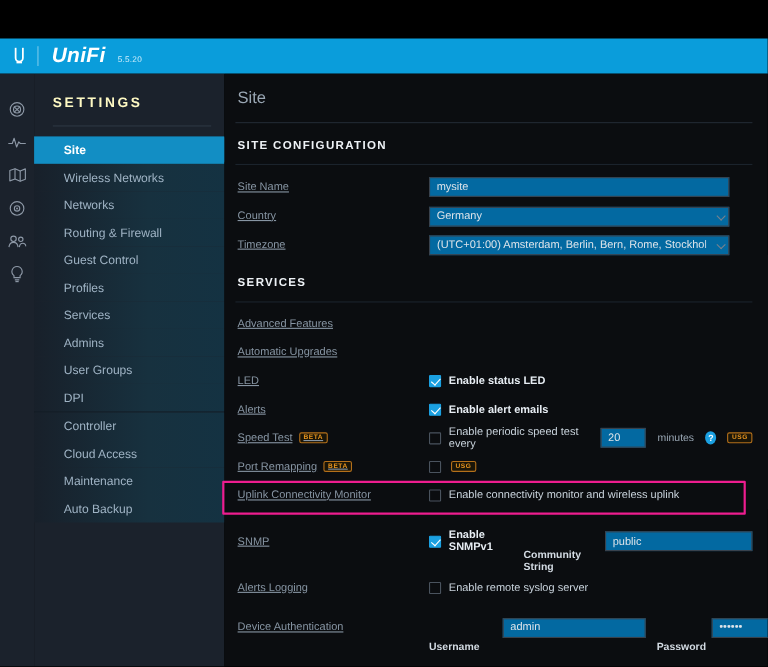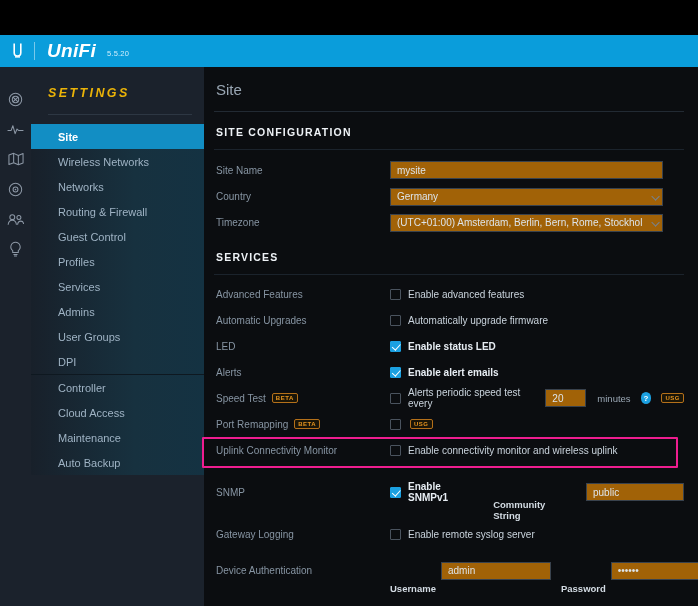--- a/index.html
+++ b/index.html
@@ -41,23 +41,22 @@
     color:#8d98a6; cursor:pointer;
   }
   .rail-icon svg { display:block; }
 
   
   .sidebar {
     position:absolute; left:31px; top:67px; width:173px; height:539px;
     background:#1b222c;
   }
   .sidebar-title {
-    color:#eab308; font-size:12.5px; font-weight:bold; letter-spacing:2.4px;
+    color:#fef9c3; font-size:12.5px; font-weight:bold; letter-spacing:2.4px;
     padding:19px 0 0 17px;
-    font-style:italic;
   }
   .sidebar-rule { margin:14px 12px 0 17px; height:1px; background:#2d3743; }
   .nav { margin-top:9px; }
   .nav-item {
     height:25px; display:flex; align-items:center;
     padding-left:27px; font-size:11px; color:#9fb3c4; cursor:pointer;
     position:relative;
   }
   .nav-item.grp-a { background:linear-gradient(to right,#18202a 0%,#17313f 60%,#143242 100%); }
   .nav-item.active {
@@ -79,31 +78,31 @@
   .page-title { color:#9aa7b4; font-size:15px; padding:14px 0 0 2px; }
   .title-rule { margin-top:13px; height:1px; background:#222a33; }
 
   .sec-head {
     color:#eef2f6; font-size:10.5px; font-weight:bold; letter-spacing:1.2px;
     padding:14px 0 0 2px;
   }
   .sec-rule { margin-top:11px; height:1px; background:#1b232c; }
 
   .row { display:flex; align-items:center; min-height:26px; position:relative; }
-  .row-label { color:#8795a3; font-size:10px; width:176px; flex:0 0 176px; padding-left:2px; display:flex; align-items:center; gap:6px;}
+  .row-label { color:#8795a3; font-size:10px; width:176px; flex:0 0 176px; padding-left:2px; display:flex; align-items:center; gap:6px;text-decoration:underline;}
   .row-field { flex:1; display:flex; align-items:center; }
 
   .badge {
     display:inline-block; font-size:6px; font-weight:bold; letter-spacing:.5px;
     color:#e8951f; border:1px solid #b4701a; border-radius:2px;
     padding:1px 3px 1px; line-height:1; background:#1a1508;
   }
 
   .txt-input {
-    background:#a16207; border:1px solid #39424d; color:#dde4ea;
+    background:#0369a1; border:1px solid #39424d; color:#dde4ea;
     font-size:10px; height:18px; padding:0 6px; font-family:"Liberation Sans", sans-serif;
   }
   .sel-wrap { position:relative; display:inline-block; }
   .sel-input { padding-right:20px; }
   .chev {
     position:absolute; right:7px; top:50%; transform:translateY(-60%);
     width:6px; height:6px; border-right:1.4px solid #77828d; border-bottom:1.4px solid #77828d;
     transform-origin:center; rotate:45deg;
   }
 
@@ -293,36 +292,24 @@
           <span class="chev"></span>
         </div>
       </div>
     </div>
 
     <div class="sec-head" style="padding-top:16px;">SERVICES</div>
     <div class="sec-rule"></div>
 
     <div class="row" style="margin-top:6px;text-align:right;">
       <div class="row-label">Advanced Features</div>
-      <div class="row-field">
-        <div class="cbrow">
-          <div class="cb"></div>
-          <span class="cb-label">Enable advanced features</span>
-        </div>
-      </div>
     </div>
 
     <div class="row">
       <div class="row-label">Automatic Upgrades</div>
-      <div class="row-field">
-        <div class="cbrow">
-          <div class="cb"></div>
-          <span class="cb-label">Automatically upgrade firmware</span>
-        </div>
-      </div>
     </div>
 
     <div class="row">
       <div class="row-label">LED</div>
       <div class="row-field">
         <div class="cbrow">
           <div class="cb on"></div>
           <span class="cb-label strong">Enable status LED</span>
         </div>
       </div>
@@ -339,21 +326,21 @@
     </div>
 
     <div class="row">
       <div class="row-label">
         <span>Speed Test</span>
         <span class="badge">BETA</span>
       </div>
       <div class="row-field">
         <div class="cbrow">
           <div class="cb"></div>
-          <span class="cb-label">Alerts periodic speed test every</span>
+          <span class="cb-label">Enable periodic speed test every</span>
           <input class="txt-input" style="width: 41px; margin-left: 4px;" value="20">
           <span class="mini-label" style="margin-left:4px;">minutes</span>
           <span class="help" style="margin-left:3px;">?</span>
           <span class="badge" style="margin-left:3px;">USG</span>
         </div>
       </div>
     </div>
 
     <div class="row">
       <div class="row-label">
@@ -378,40 +365,40 @@
       </div>
     </div>
 
     <div class="row" style="min-height:30px;">
       <div class="row-label">SNMP</div>
       <div class="row-field">
         <div class="cbrow">
           <div class="cb on"></div>
           <span class="cb-label strong">Enable SNMPv1</span>
           <span class="mini-label b" style="margin-left:3px;">Community String</span>
-          <input class="txt-input" style="width: 98px; margin-left: 4px;" value="public">
-        </div>
-      </div>
-    </div>
-
-    <div class="row">
-      <div class="row-label">Gateway Logging</div>
+          <input class="txt-input" style="width: 134px; margin-left: 4px;" value="public">
+        </div>
+      </div>
+    </div>
+
+    <div class="row">
+      <div class="row-label">Alerts Logging</div>
       <div class="row-field">
         <div class="cbrow">
           <div class="cb"></div>
           <span class="cb-label">Enable remote syslog server</span>
         </div>
       </div>
     </div>
 
     <div class="row" style="min-height:30px;">
       <div class="row-label">Device Authentication</div>
       <div class="row-field">
         <span class="mini-label b">Username</span>
-        <input class="txt-input" style="width: 110px; margin-left: 5px;" value="admin">
+        <input class="txt-input" style="width: 130px; margin-left: 21px;" value="admin">
         <span class="mini-label b" style="margin-left:10px;">Password</span>
         <input class="txt-input" style="width: 110px; margin-left: 5px;" value="••••••">
       </div>
     </div>
 
     <div class="bottom-rule"></div>
     <div class="actions">
       <button class="btn-apply">APPLY CHANGES</button>
       <button class="btn-reset">RESET</button>
     </div>

